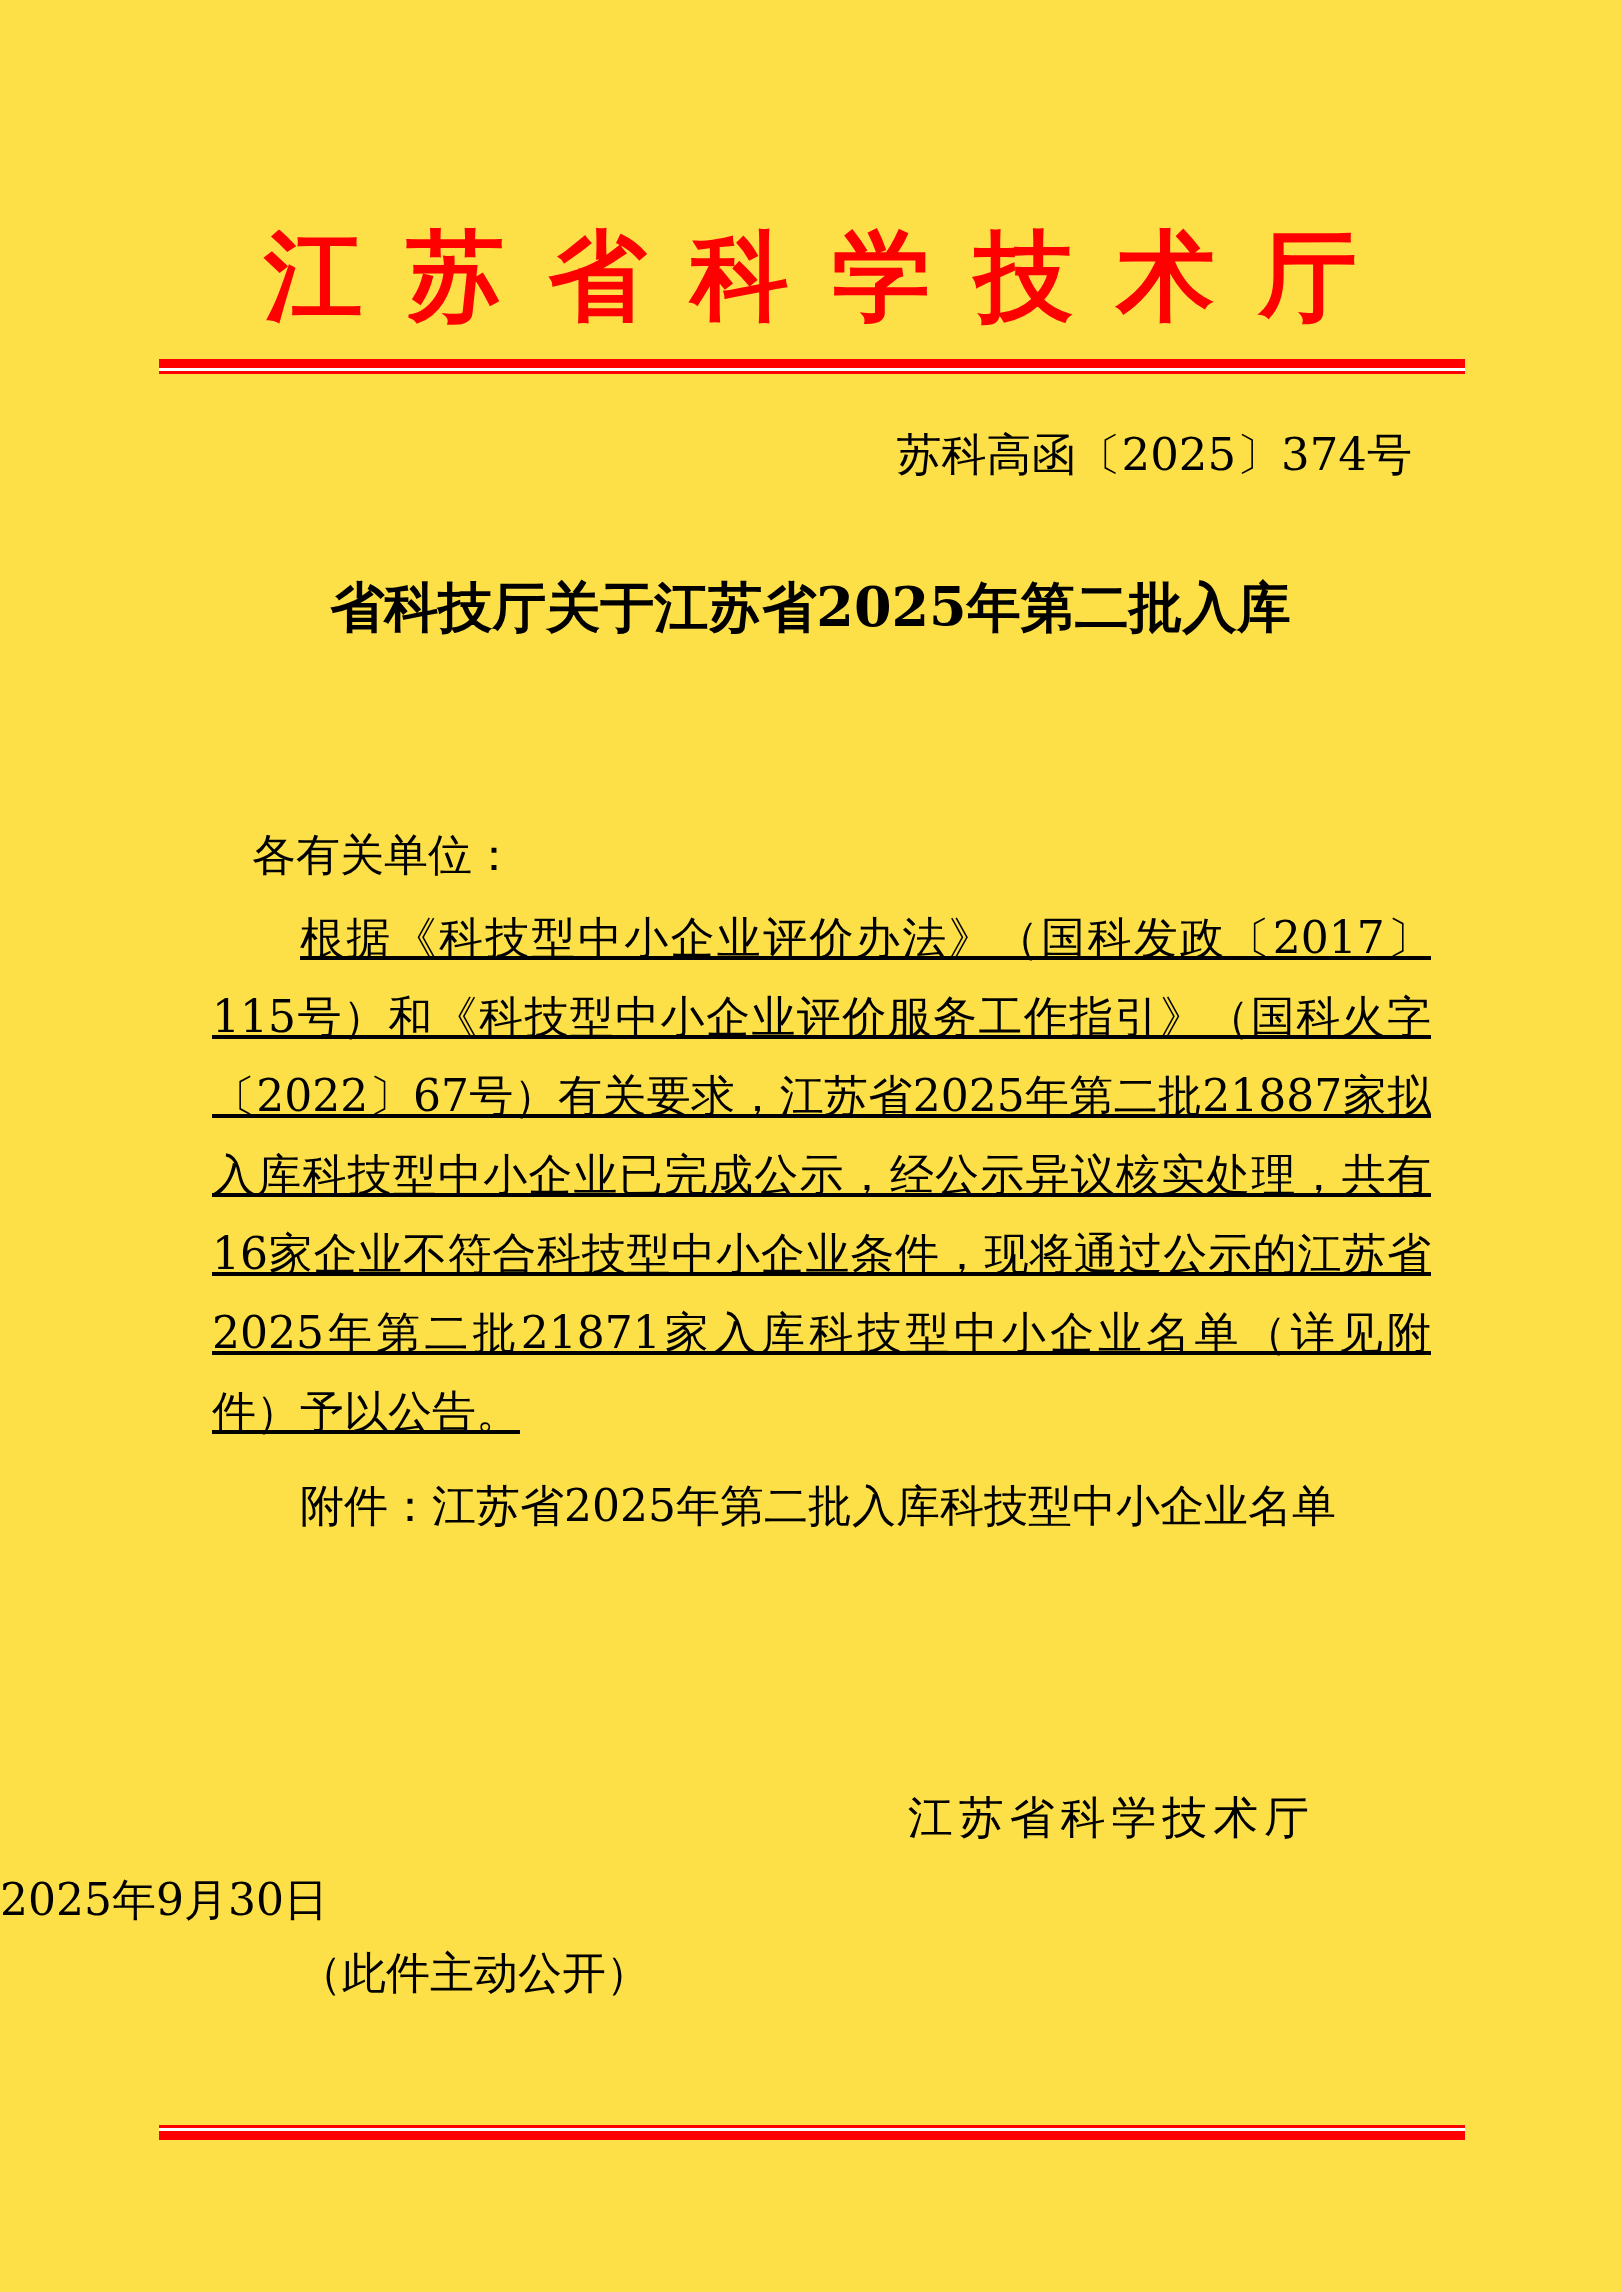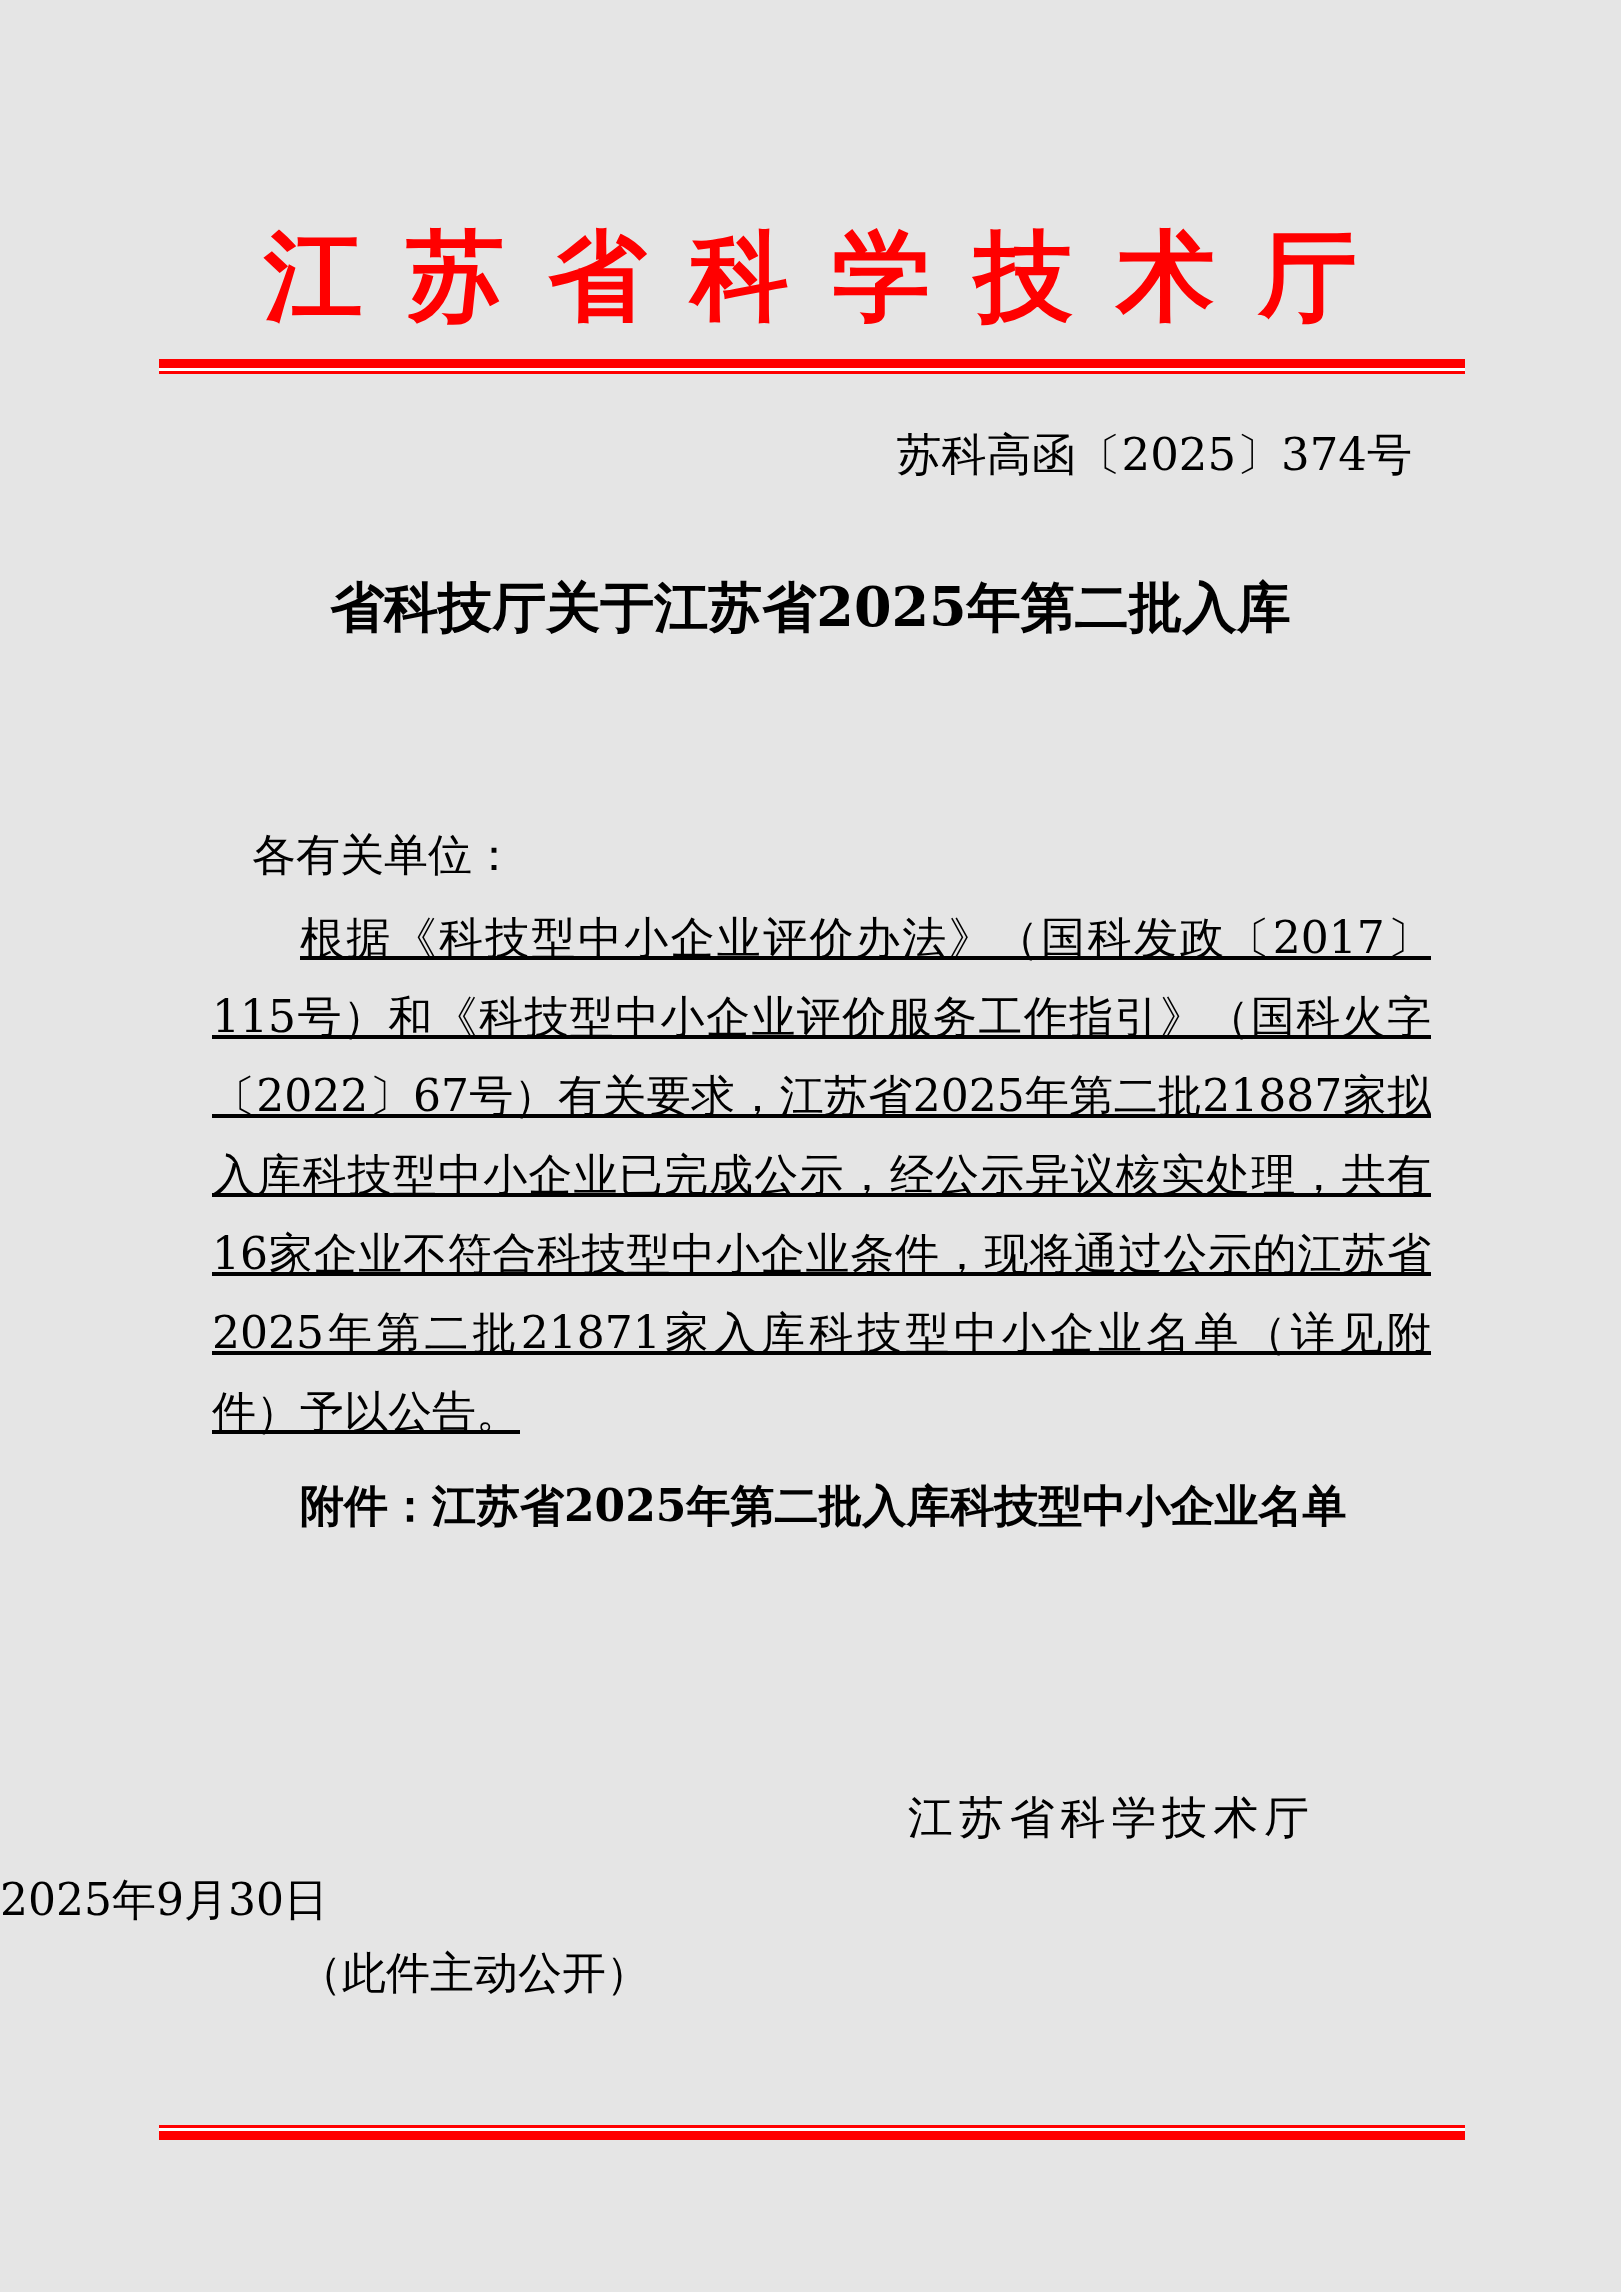--- a/index.html
+++ b/index.html
@@ -5,21 +5,21 @@
   html, body {
     margin: 0;
     padding: 0;
     background: #888;
   }
   .page {
     position: relative;
     width: 1621px;
     height: 2293px;
     margin: 0 auto;
-    background: #e5e5e5;
+    background: #fde047;
     font-family: "DejaVu Serif", "Liberation Serif", serif;
     color: #000000;
     overflow: hidden;
   }
 
   
   .agency-name {
     position: absolute;
     top: 218px;
     left: 0;
@@ -93,21 +93,20 @@
   }
   .attachment-line {
     position: absolute;
     top: 1476px;
     left: 212px;
     width: 1219px;
     font-size: 44px;
     line-height: 59px;
     text-indent: 88px;
     white-space: nowrap;
-    font-weight: bold;
   }
 
   
   .signature-agency {
     position: absolute;
     top: 1790px;
     left: 0;
     width: 100%;
     padding-right: 306px;
     box-sizing: border-box;

